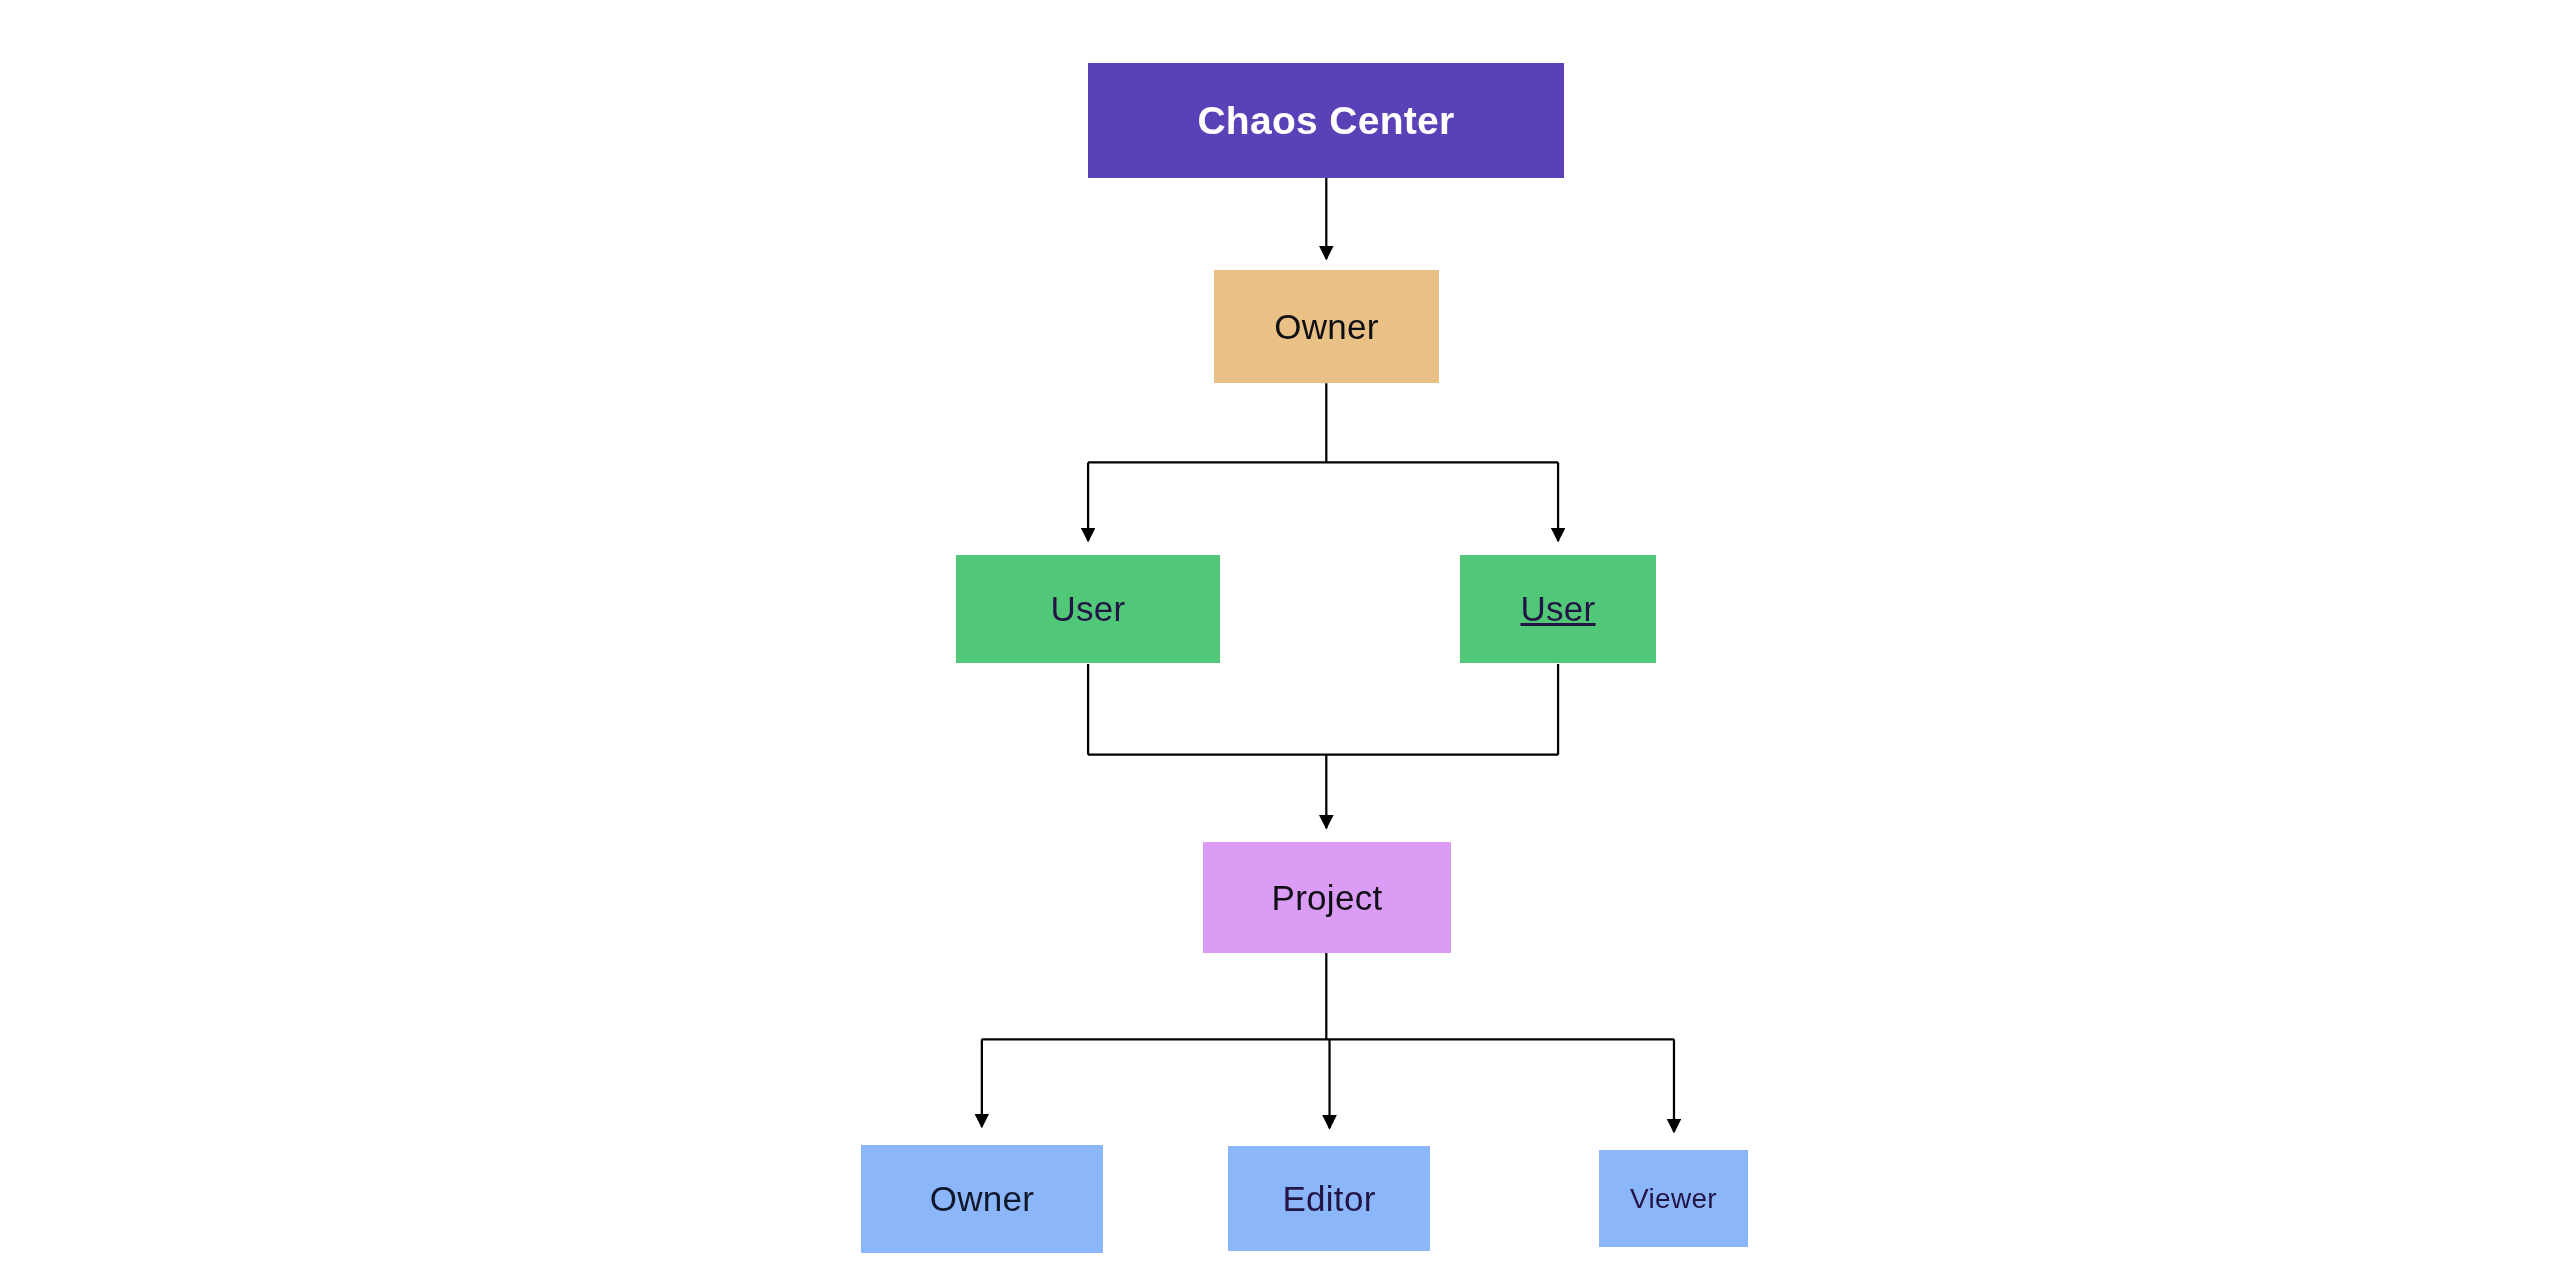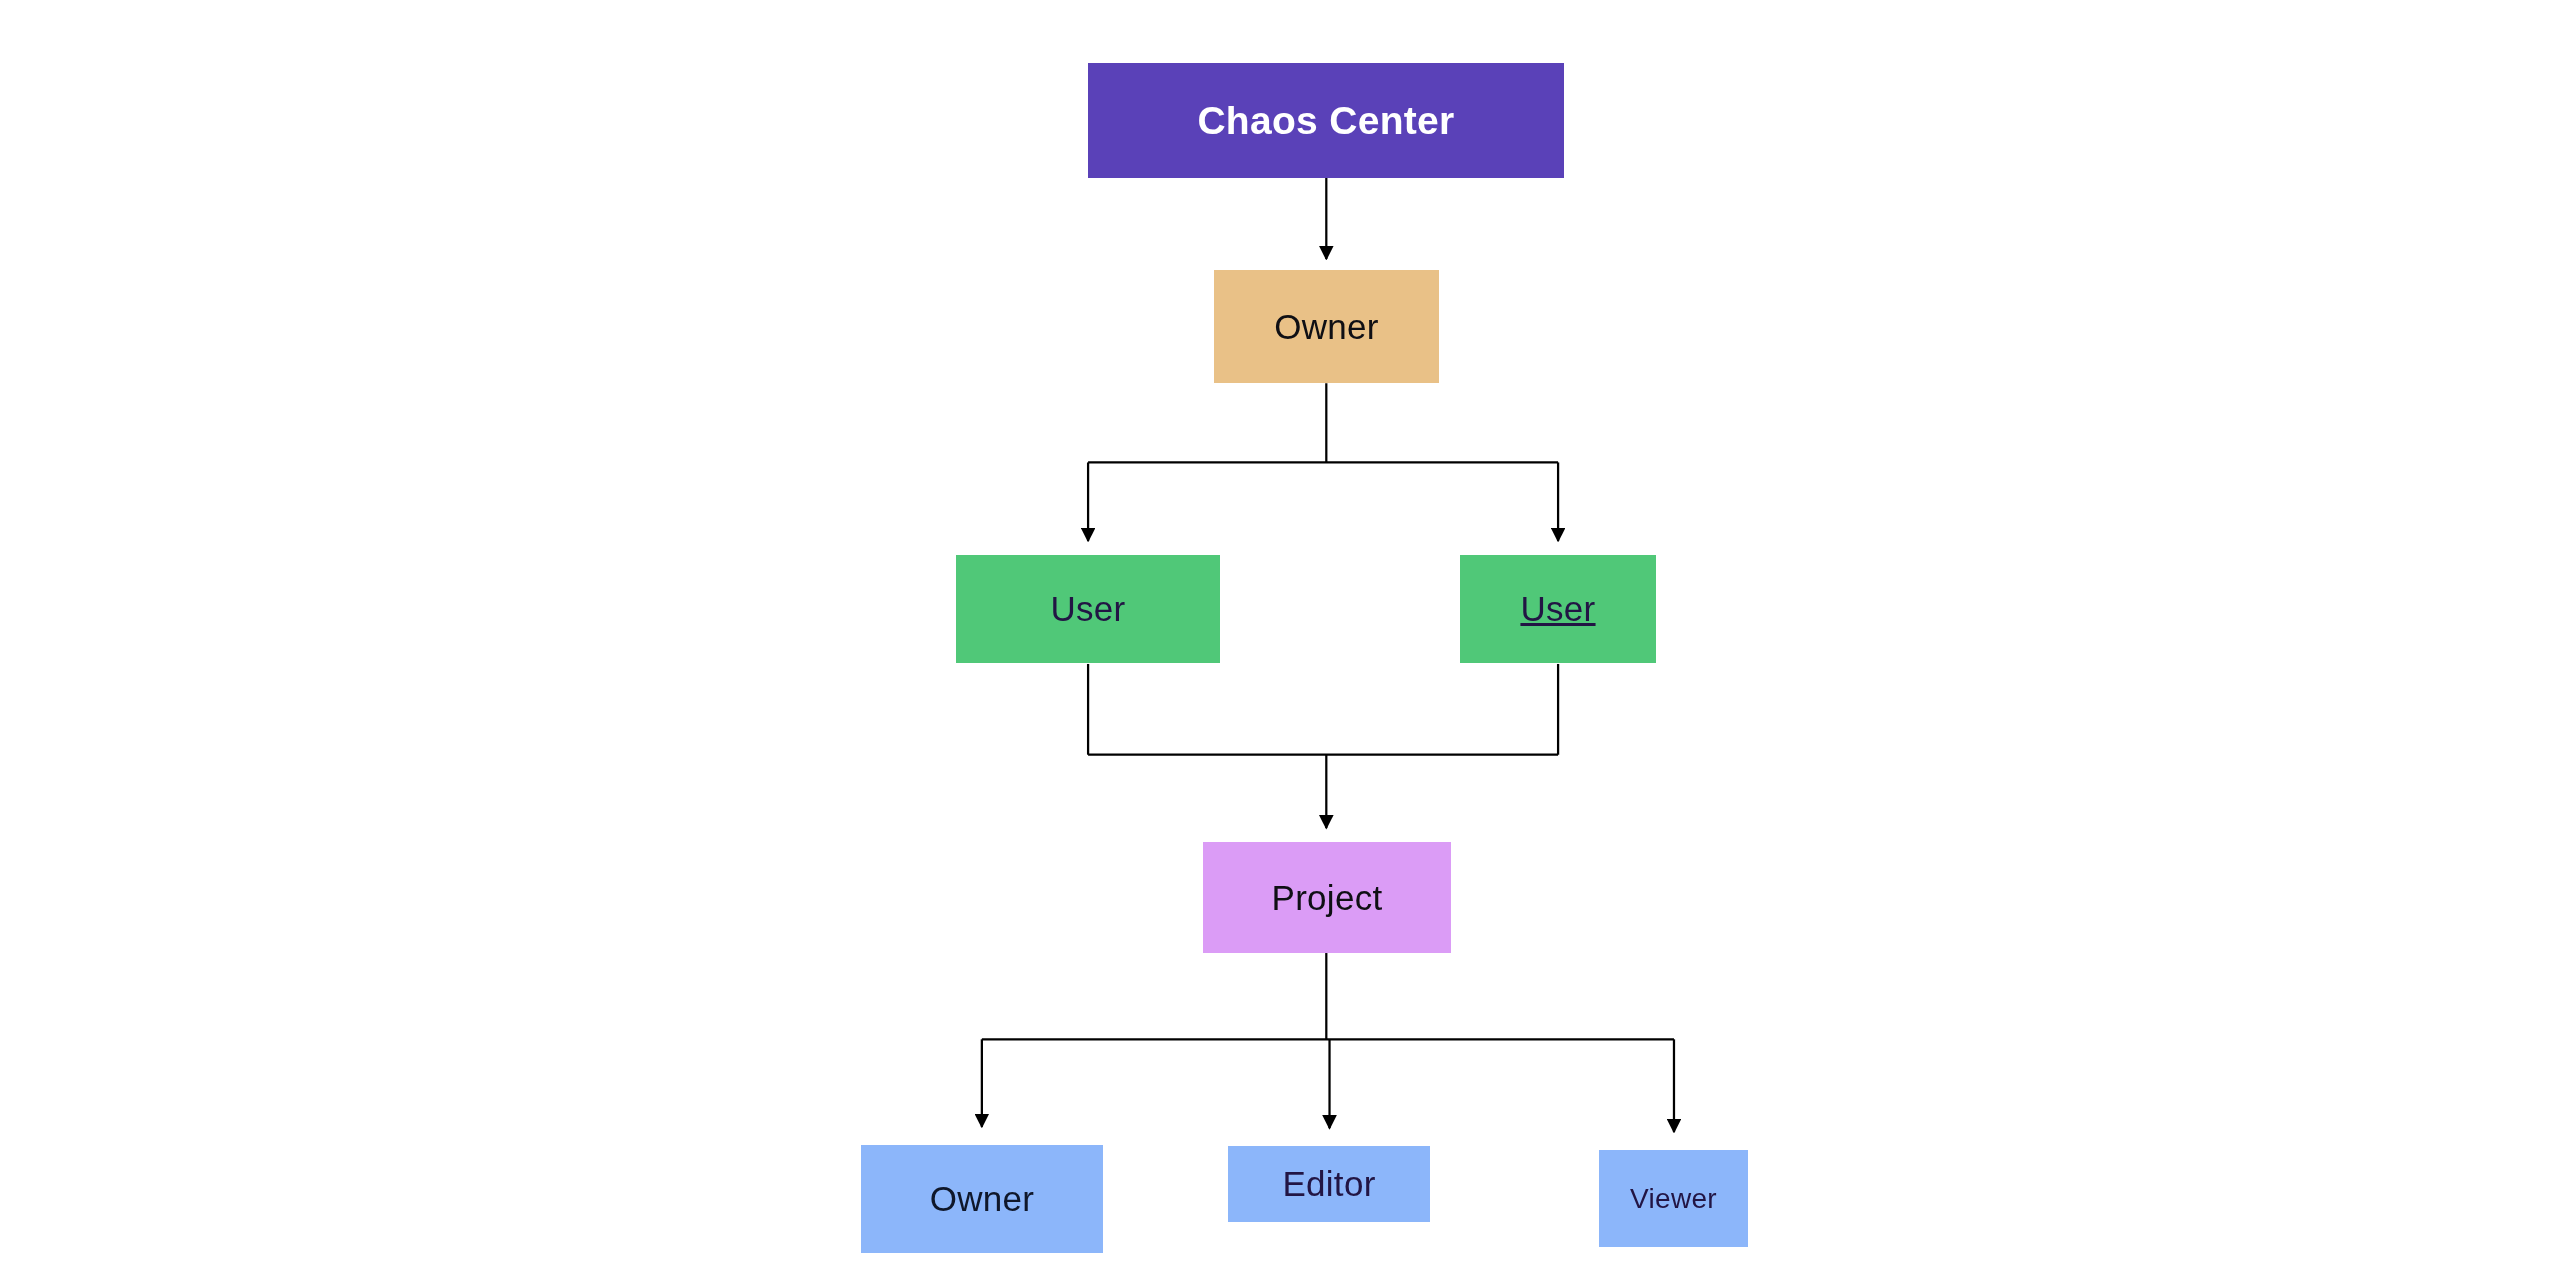--- a/index.html
+++ b/index.html
@@ -27,21 +27,21 @@
     white-space:nowrap;
     box-sizing:border-box;
   }
   
   .n-chaos  {left:1088px; top:63px;   width:476px; height:115px; font-weight:700; font-size:39px;}
   .n-portal {left:1214px; top:270px;  width:225px; height:113px;}
   .n-admin  {left:956px; top:555px;  width:264px; height:108px;}
   .n-user   {left:1460px; top:555px;  width:196px; height:108px;}
   .n-project{left:1203px; top:842px; width:248px; height:111px;}
   .n-owner  {left:861px; top:1145px; width:242px; height:108px;}
-  .n-editor {left:1228px; top:1146px; width:202px; height:76px;justify-content:center;}
+  .n-editor {left:1228px; top:1146px; width:202px; height:105px;justify-content:center;}
   .n-viewer {left:1599px; top:1150px; width:149px; height:97px; font-size:28px;}
 </style>
 </head>
 <body>
 
 <div class="canvas">
 
   <svg class="edges" viewBox="0 0 4001 2000" xmlns="http://www.w3.org/2000/svg">
     <defs>
       <marker id="arrow" viewBox="0 0 10 10" refX="9" refY="5" markerWidth="6.5" markerHeight="6.5" orient="auto-start-reverse">

